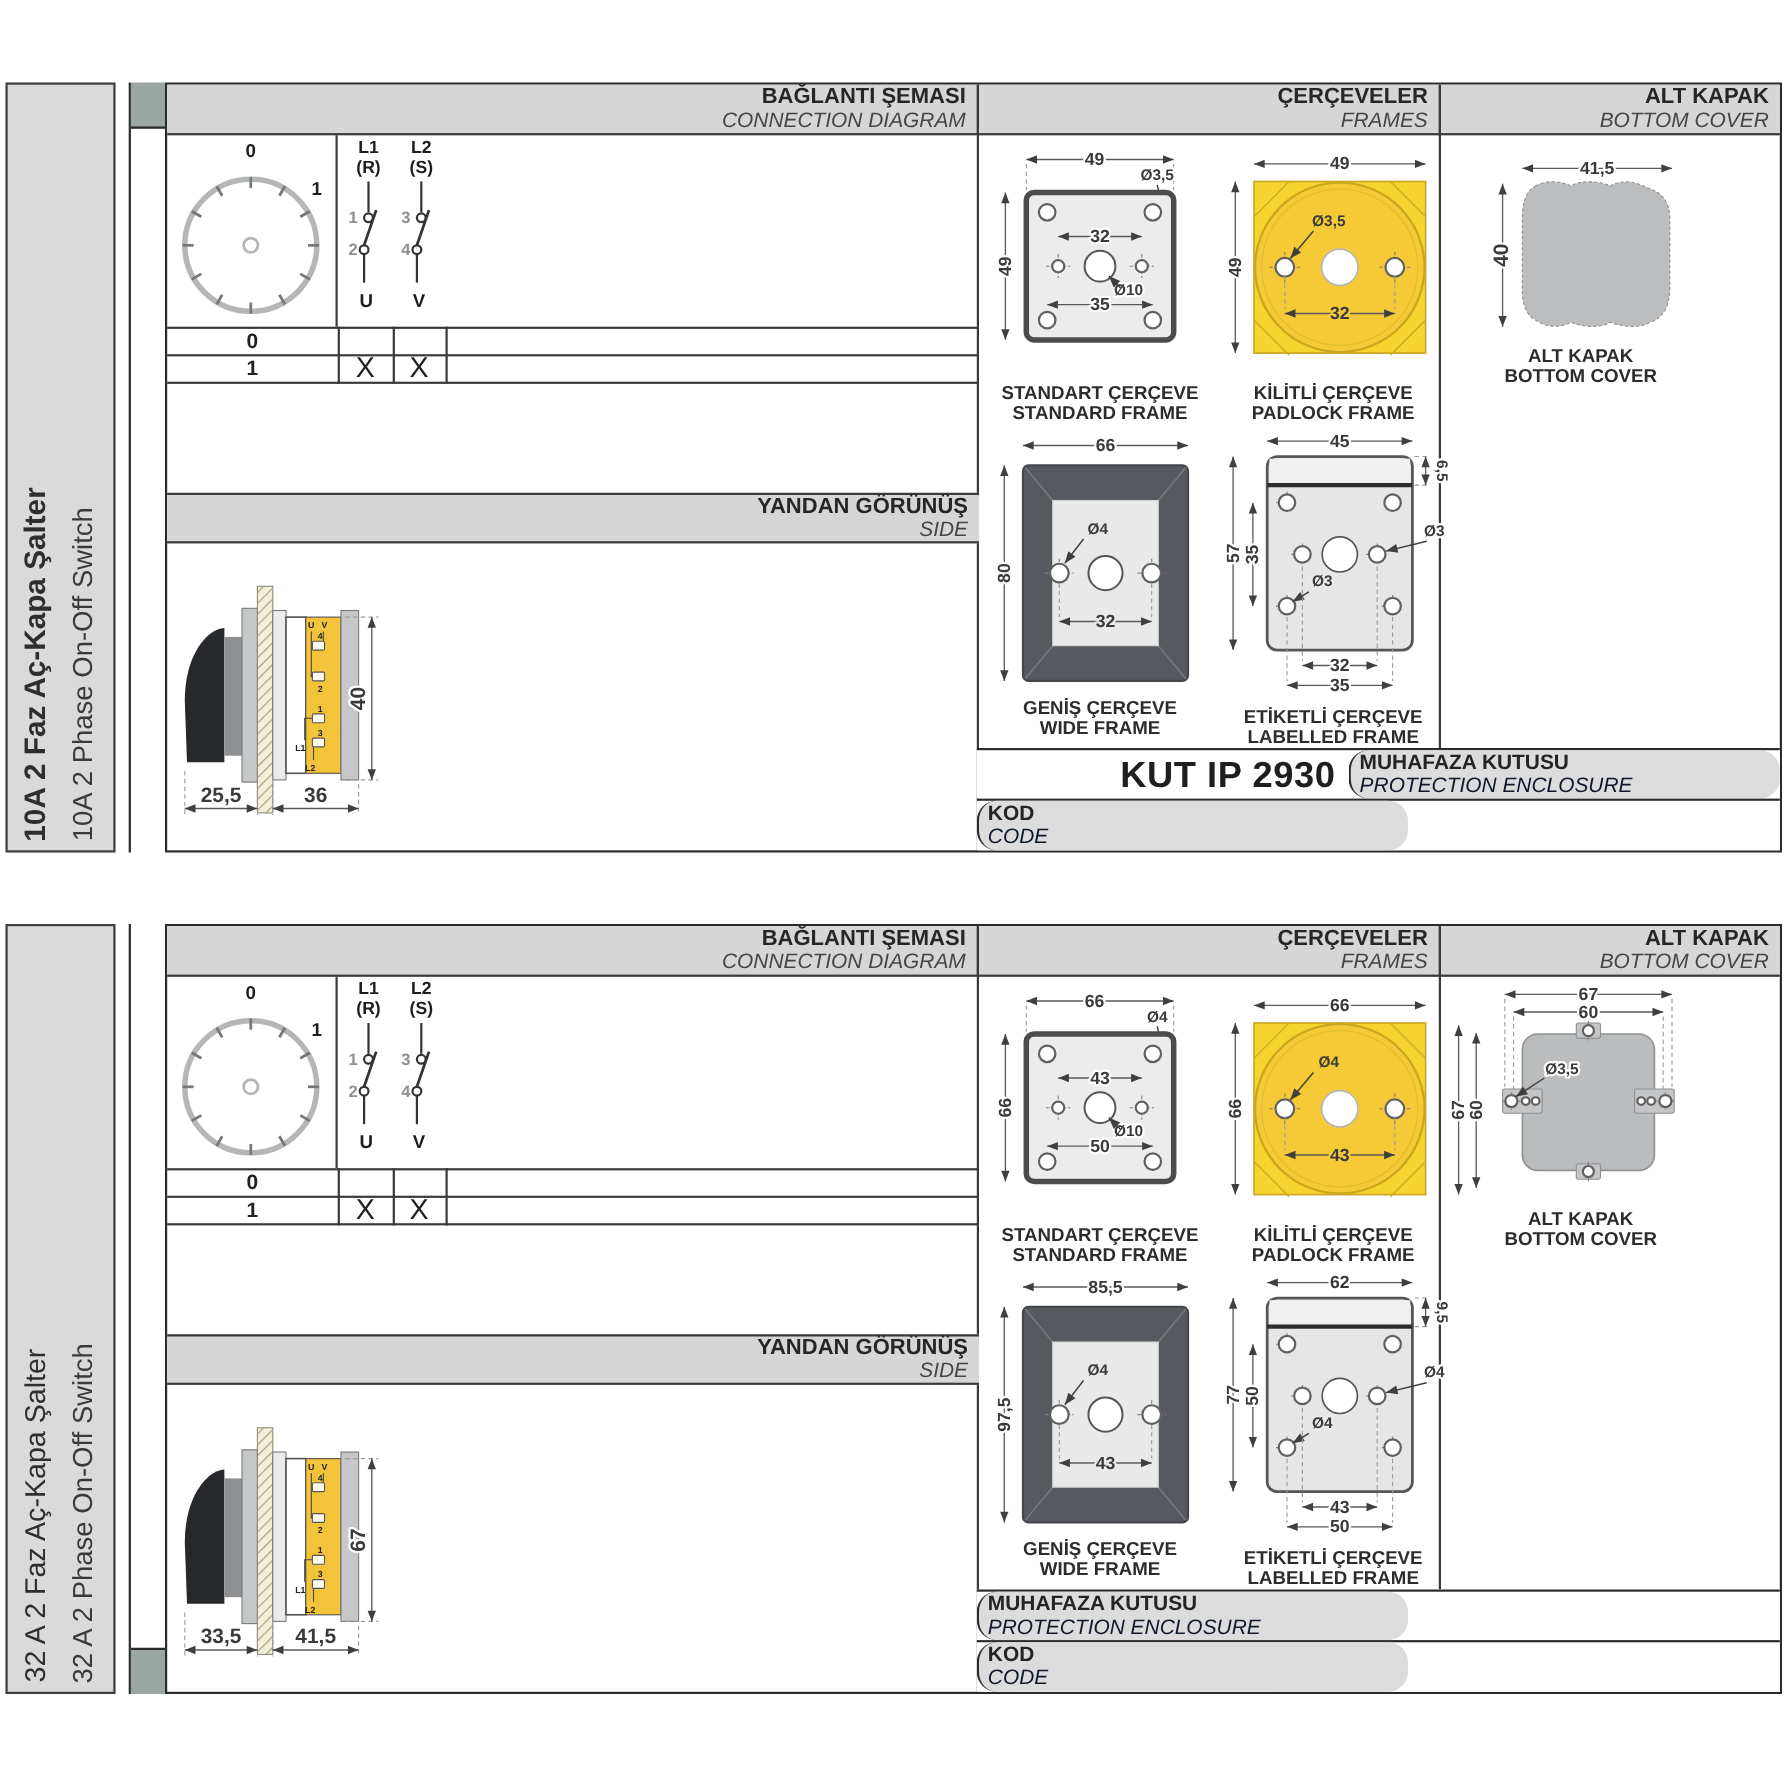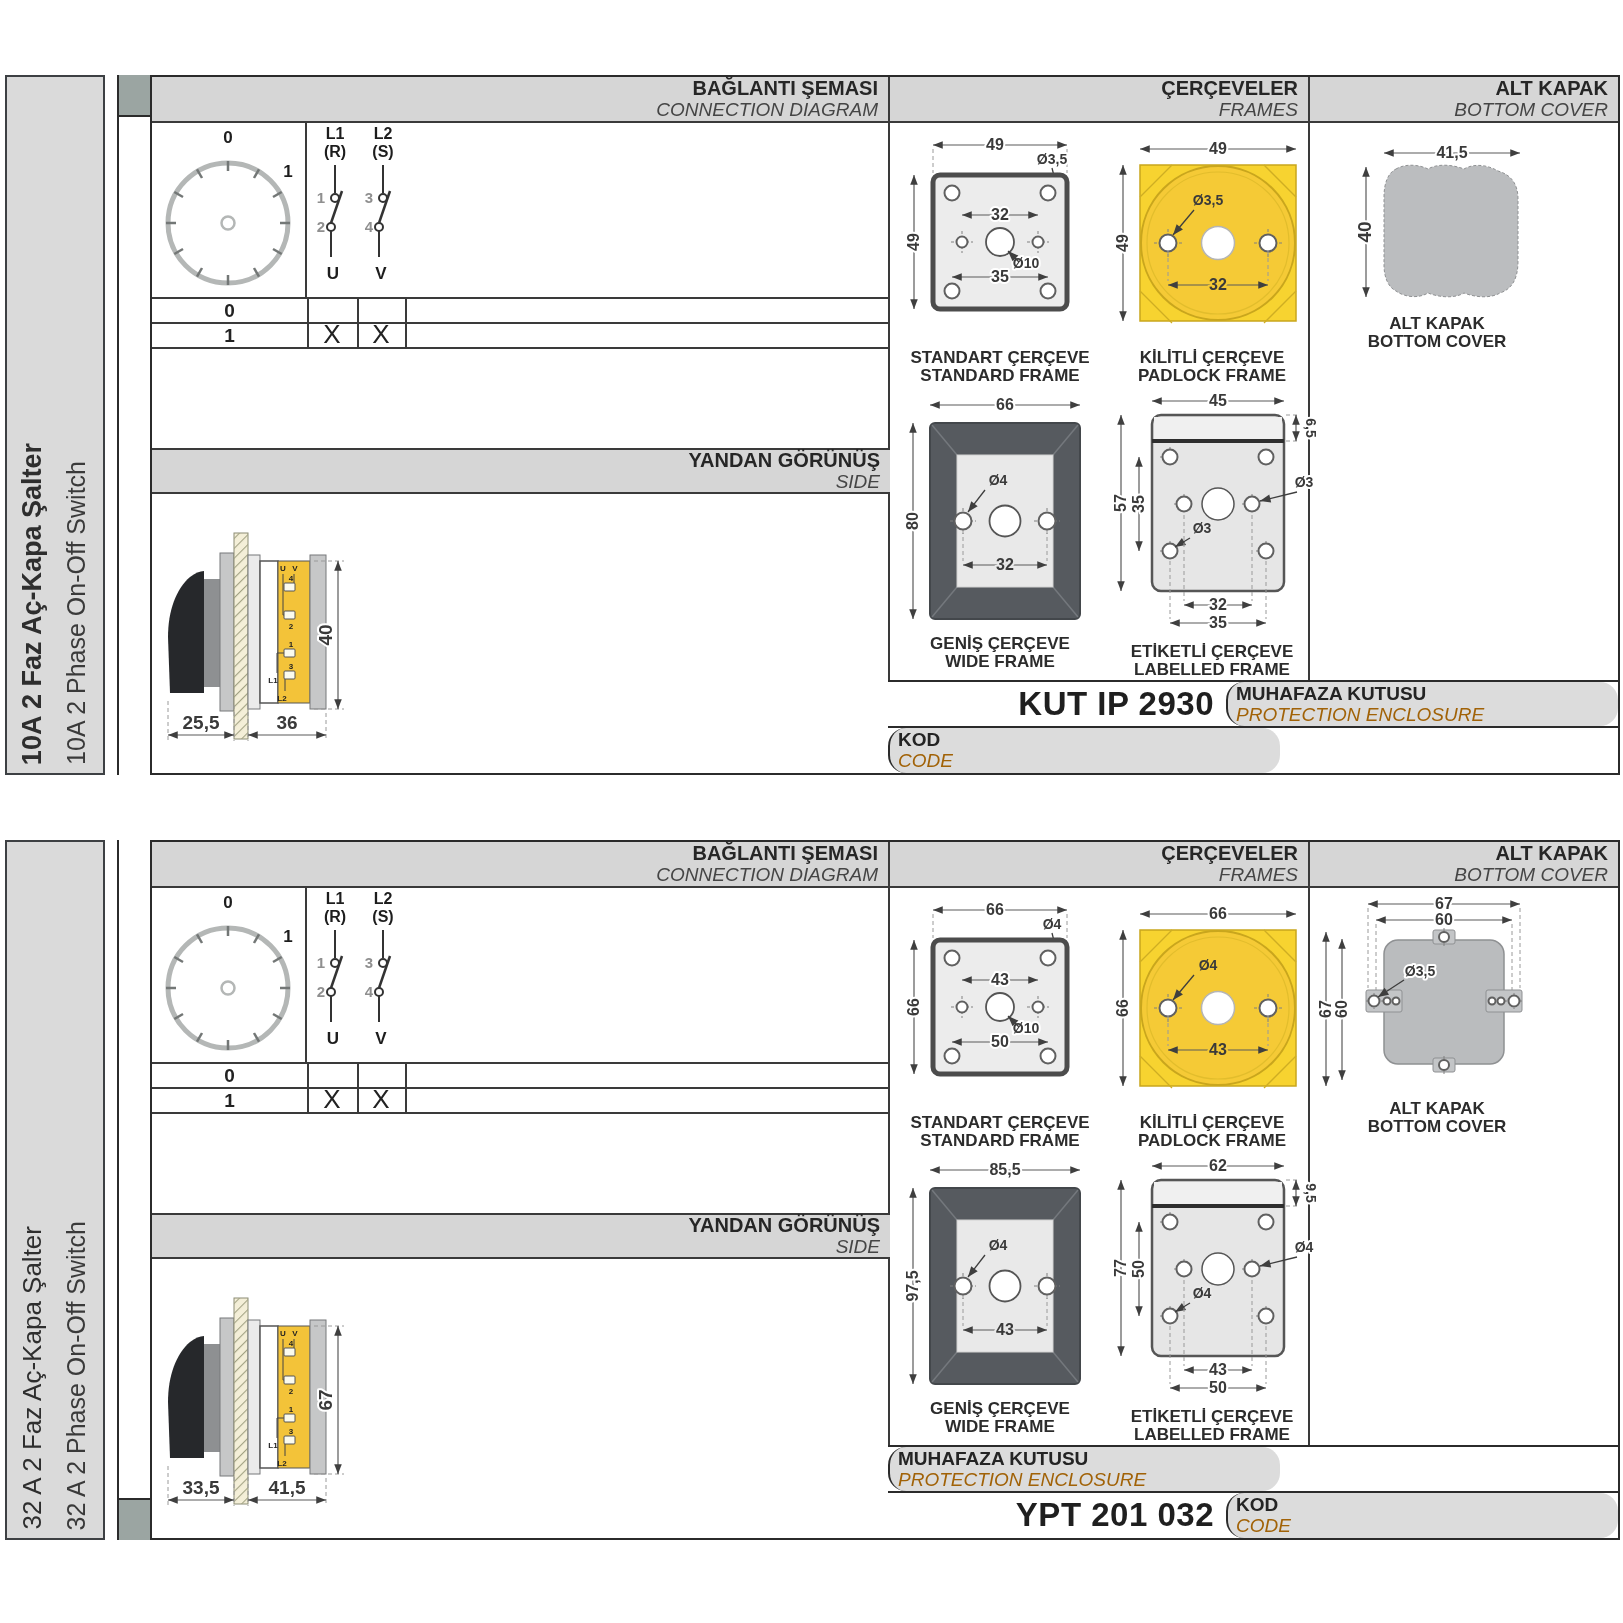--- a/index.html
+++ b/index.html
@@ -62,21 +62,21 @@
          line-height:18px; color:#2c2c2c; }
 
   .crow { position:absolute; left:736px; width:730px; display:flex;
     border-top:2px solid #2b2b2b; box-sizing:border-box; background:#fff; }
   .cra { top:603px; height:46px; } .crb { top:649px; height:47px; }
   .cval { flex:1; text-align:right; font-size:33px; font-weight:bold; color:#1f1f1f;
     padding-right:12px; line-height:44px; letter-spacing:0.5px; }
   .clab { width:392px; box-sizing:border-box; background:#dcdcdc; border-left:2px solid #2b2b2b;
     padding:1px 0 0 8px; line-height:21px;border-radius:18px; }
   .clab .t { font-weight:bold; font-size:19px; color:#242424; }
-  .clab .e { font-style:italic; font-size:19px; color:#a16207; }
+  .clab .e { font-style:italic; font-size:19px; color:#0f172a; }
 
   svg { position:absolute; overflow:visible; }
   svg text { font-family:"Liberation Sans", sans-serif; }
   .dt { font-size:16px; font-weight:bold; fill:#3a3a3a; text-anchor:middle;
         paint-order:stroke; stroke:#ffffff; stroke-width:4px; stroke-linejoin:round; }
   .dts { font-size:14px; }
   .dtb { font-size:19px; }
   .dty { stroke:#f5ca36; }
   .dtg { stroke:#e9e9e9; }
   .dl { stroke:#5a5a5a; stroke-width:1.2; fill:none; }
@@ -755,20 +755,19 @@
         <div>BOTTOM COVER</div>
     </div>
 
     <div class="crow cra">
       <div class="clab">
         <div class="t">MUHAFAZA KUTUSU</div>
         <div class="e">PROTECTION ENCLOSURE</div>
       </div>
     </div>
     <div class="crow crb">
-      <div class="cval">YPT 201 032</div>
       <div class="clab">
         <div class="t">KOD</div>
         <div class="e">CODE</div>
       </div>
     </div>
   </div>
 </div>
 
 </body></html>

